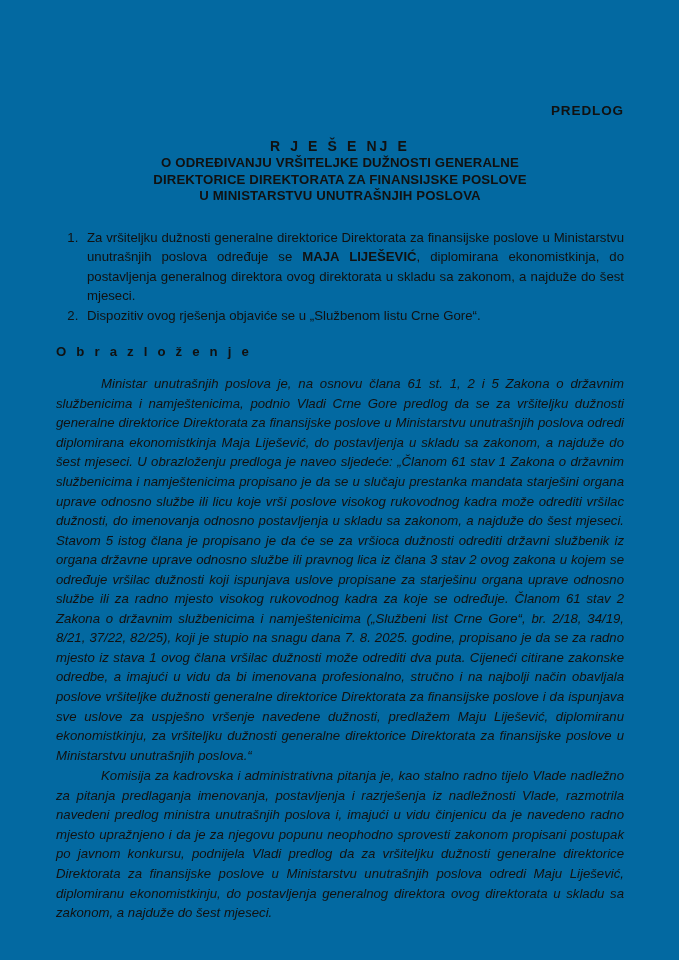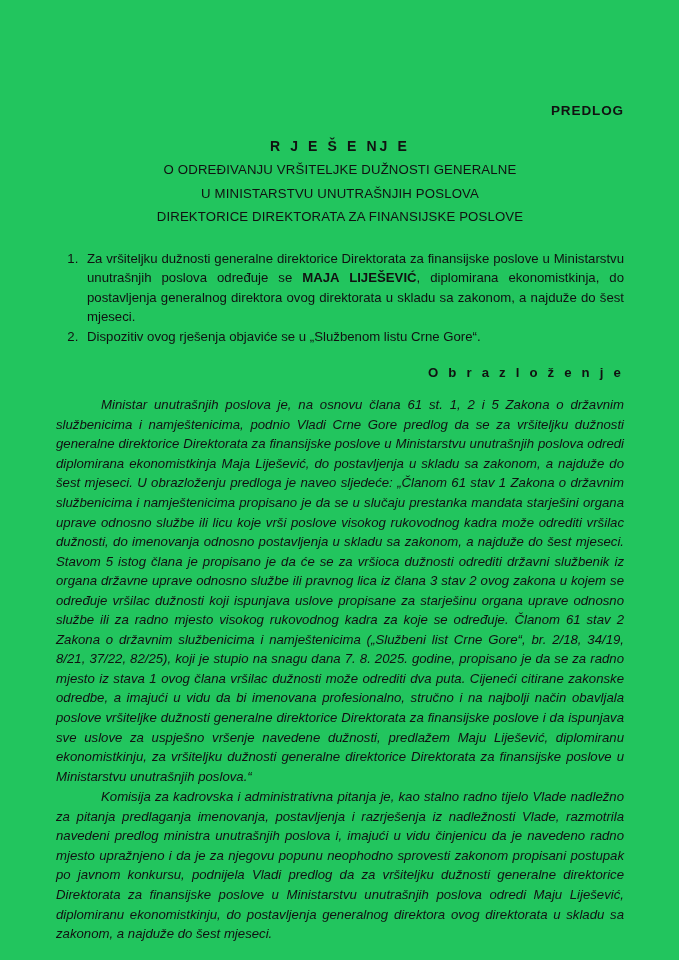--- a/index.html
+++ b/index.html
@@ -16,21 +16,21 @@
     color: #1a1a1a;
     -webkit-font-smoothing: antialiased;
   }
 
   .page {
     position: relative;
     width: 679px;
     height: 960px;
     box-sizing: border-box;
     padding: 0 55px 0 56px;
-    background: #22c55e;
+    background: #0369a1;
   }
 
   
   .doc-header {
     text-align: right;
     font-size: 13.5px;
     font-weight: bold;
     letter-spacing: 0.9px;
     padding-top: 103px;
     color: #111;
@@ -60,24 +60,24 @@
     color: #111;
   }
   .title-main {
     font-size: 14px;
     font-weight: bold;
     letter-spacing: 3.1px;
     line-height: 18px;
   }
   .title-sub {
     font-size: 13.2px;
-    font-weight: normal;
+    font-weight: bold;
     line-height: 16.6px;
     letter-spacing: 0.15px;
-    margin-top: 7px;
+    margin-top: 0;
   }
 
   
   ol.provisions {
     margin: 23px 0 0 0;
     padding-left: 26px;
     font-size: 13.2px;
     line-height: 19.5px;
     color: #111;
   }
@@ -89,21 +89,21 @@
   ol.provisions > li + li {
     margin-top: 0px;
   }
   .nm {
     font-weight: bold;
   }
 
   
   .reasoning-heading {
     margin-top: 19px;
-    text-align: right;
+    text-align: left;
     font-size: 13.2px;
     font-weight: bold;
     letter-spacing: 3.2px;
     color: #111;
   }
 
   
   .body-para {
     margin: 0;
     margin-top: 15px;
@@ -123,22 +123,22 @@
 <body>
 
 <div class="page">
 
   <div class="doc-header">PREDLOG</div>
 
 
   <div class="title-block">
     <div class="title-main">R J E Š E NJ E</div>
     <div class="title-sub">O ODREĐIVANJU VRŠITELJKE DUŽNOSTI GENERALNE</div>
+    <div class="title-sub">DIREKTORICE DIREKTORATA ZA FINANSIJSKE POSLOVE</div>
     <div class="title-sub">U MINISTARSTVU UNUTRAŠNJIH POSLOVA</div>
-    <div class="title-sub">DIREKTORICE DIREKTORATA ZA FINANSIJSKE POSLOVE</div>
   </div>
 
   <ol class="provisions">
     <li>
       <span>Za vršiteljku dužnosti generalne direktorice Direktorata za finansijske poslove u Ministarstvu unutrašnjih poslova određuje se </span><span class="nm">MAJA LIJEŠEVIĆ</span><span>, diplomirana ekonomistkinja, do postavljenja generalnog direktora ovog direktorata u skladu sa zakonom, a najduže do šest mjeseci.</span>
     </li>
     <li>
       <span>Dispozitiv ovog rješenja objaviće se u „Službenom listu Crne Gore“.</span>
     </li>
   </ol>

